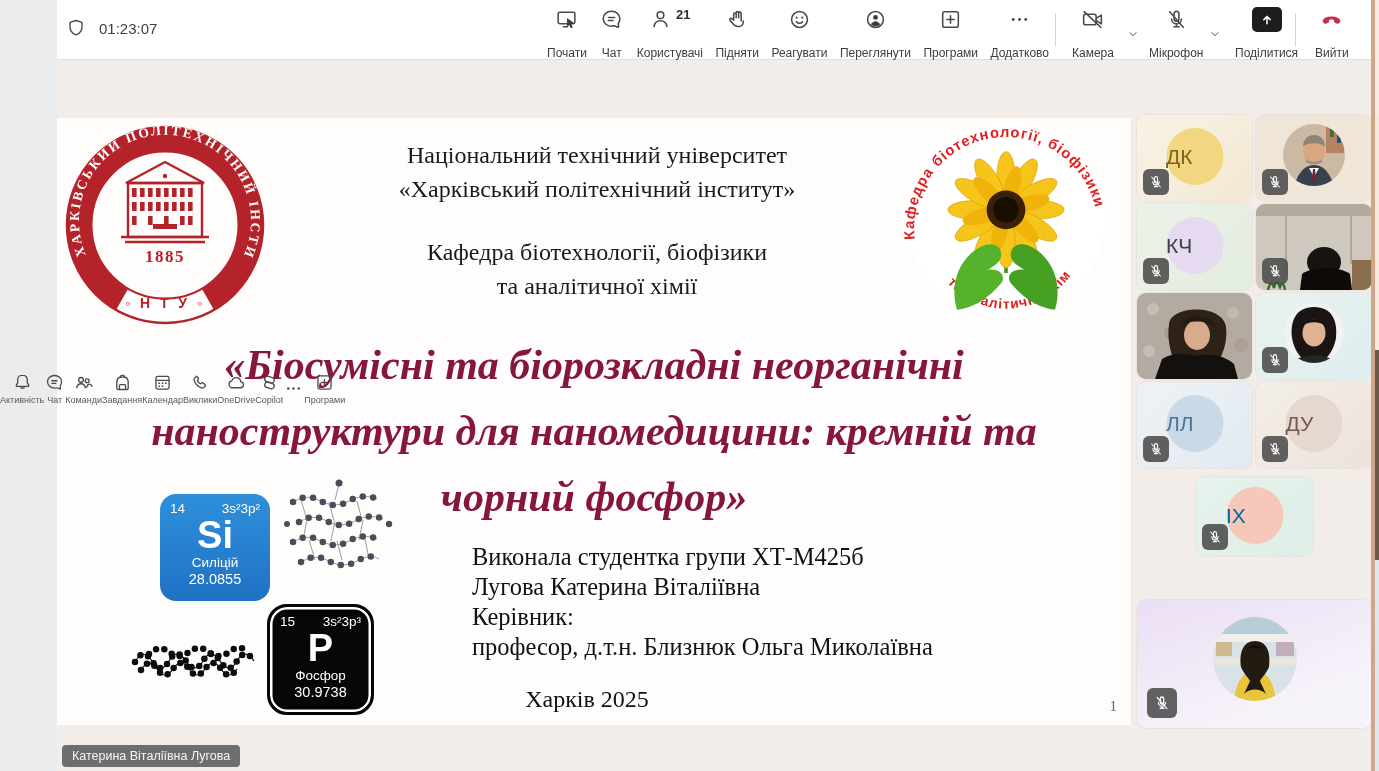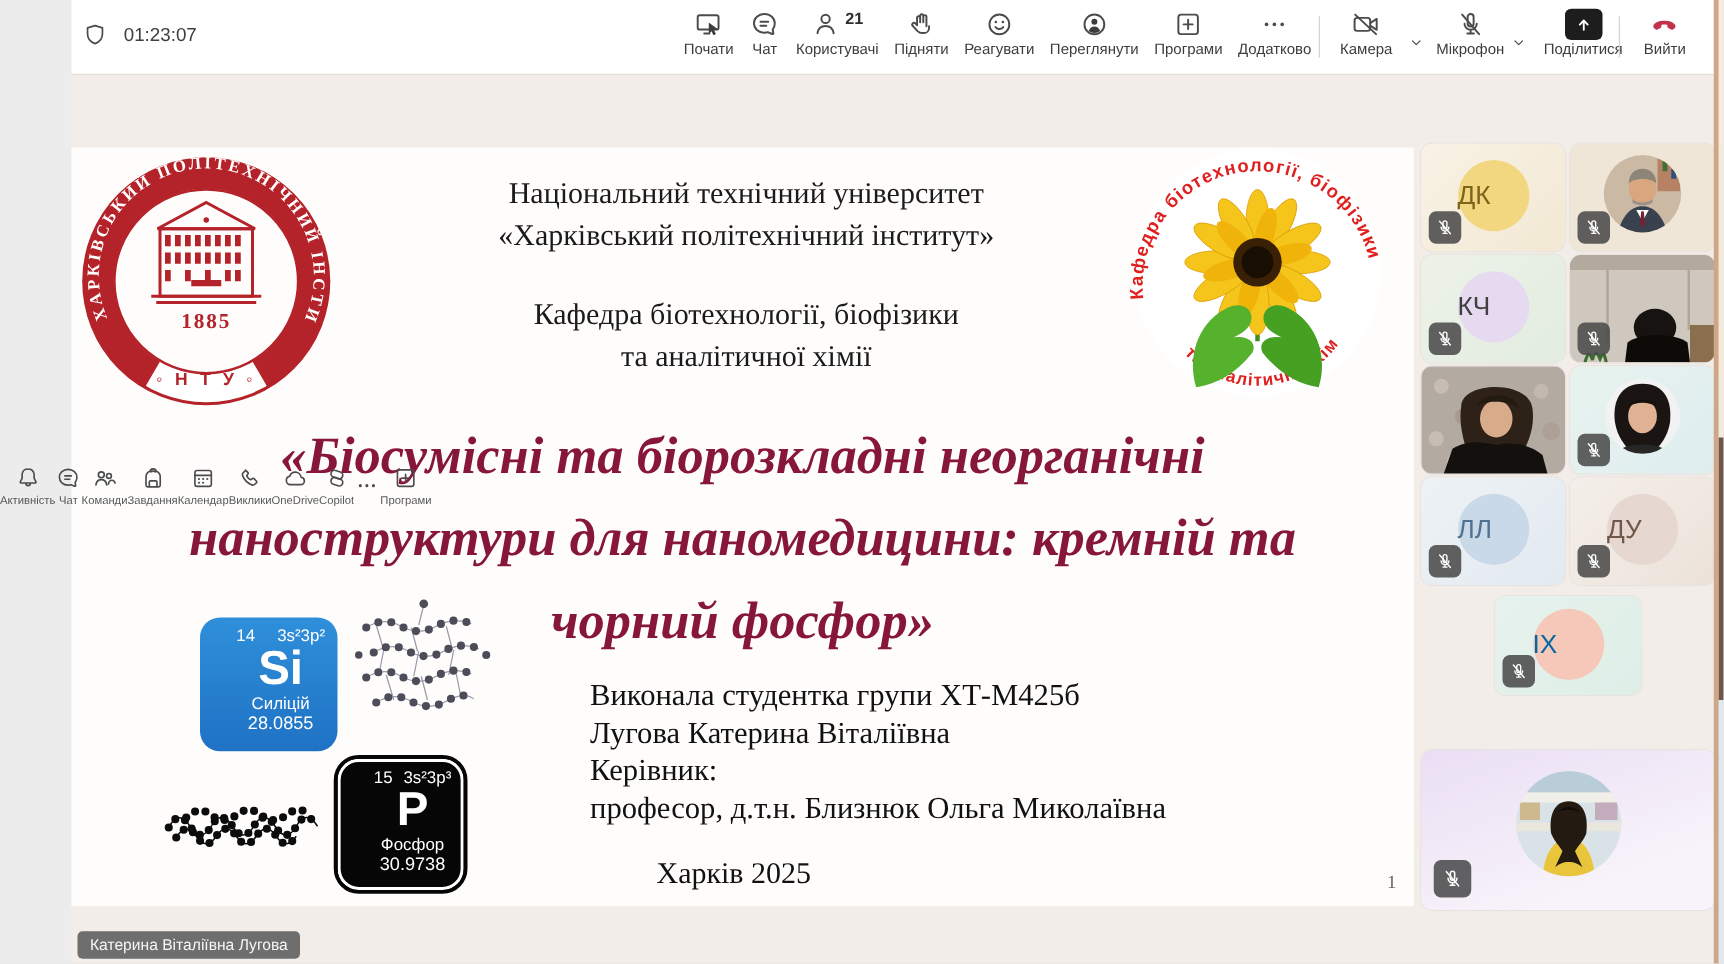--- a/index.html
+++ b/index.html
@@ -16,40 +16,40 @@
   .sb-item .i{width:21px;height:21px;}
   .sb-label{font-size:9px;color:#585858;white-space:nowrap;max-width:56px;overflow:hidden;}
   .sb-dots{height:32px;}
 
   
   .topbar{position:absolute;left:57px;top:0;width:1314px;height:59px;background:#fff;
           border-bottom:1px solid #e3ddd7;z-index:5;}
   .timer-wrap{position:absolute;left:8px;top:17px;display:flex;align-items:center;gap:12px;}
   .timer{font-size:15px;color:#3f3f3f;}
   .tb-group{position:absolute;left:490px;top:7px;width:502px;display:flex;justify-content:space-between;}
-  .tb-btn{display:flex;flex-direction:column;align-items:center;gap:0;font-size:12px;color:#3d3d3d;cursor:pointer;}
+  .tb-btn{display:flex;flex-direction:column;align-items:center;gap:14px;font-size:12px;color:#3d3d3d;cursor:pointer;}
   .tb-btn .i{width:25px;height:25px;}
   .count{font-weight:bold;font-size:13px;color:#2f2f2f;margin-left:2px;}
   .icon-row{display:flex;align-items:flex-start;height:25px;}
   .vdiv{position:absolute;top:13px;width:1px;height:33px;background:#d9d3cc;}
   .chev{position:absolute;top:26px;width:16px;height:16px;cursor:pointer;}
   .share-btn{width:30px;height:25px;background:#1d1d1d;border-radius:5px;display:flex;align-items:center;justify-content:center;}
 
   
   .stage{position:absolute;left:57px;top:59px;width:1314px;height:712px;background:#f2ecе8;background:#f2ede9;}
   .slide{position:absolute;left:0px;top:59px;width:1074px;height:607px;background:#fffdfc;}
   .seal{position:absolute;left:8px;top:7px;width:200px;height:200px;}
   .univ{position:absolute;left:250px;top:20px;width:580px;text-align:center;
         font-family:"Liberation Serif",serif;font-size:24px;color:#1a1a1a;line-height:34px;}
   .dept{margin-top:29px;}
   .sunflower{position:absolute;left:826px;top:0px;width:246px;height:204px;}
   .slide-title{position:absolute;left:17px;top:214px;width:1040px;text-align:center;
         font-family:"Liberation Serif",serif;font-style:italic;font-weight:bold;font-size:42px;
         line-height:66px;color:#87163b;}
-  .el-tile{position:absolute;color:#fff;box-sizing:border-box;text-align:center;padding-left:19px;}
+  .el-tile{position:absolute;color:#fff;box-sizing:border-box;text-align:center;}
   .el-si{left:103px;top:376px;width:110px;height:107px;border-radius:16px;
          background:linear-gradient(180deg,#2f8fda,#1f72c4);}
   .el-p{left:210px;top:486px;width:107px;height:111px;border-radius:20px;background:#060606;
         box-shadow:inset 0 0 0 2.5px #fff;border:3px solid #060606;}
   .el-top{display:flex;justify-content:space-between;padding:7px 10px 0 10px;font-size:13.5px;}
   .el-sym{font-size:38px;line-height:38px;font-weight:bold;margin-top:0px;}
   .el-name{font-size:13.5px;margin-top:1px;}
   .el-mass{font-size:14.5px;margin-top:1px;}
   .mol{position:absolute;}
   .credits{position:absolute;left:415px;top:424px;width:600px;

